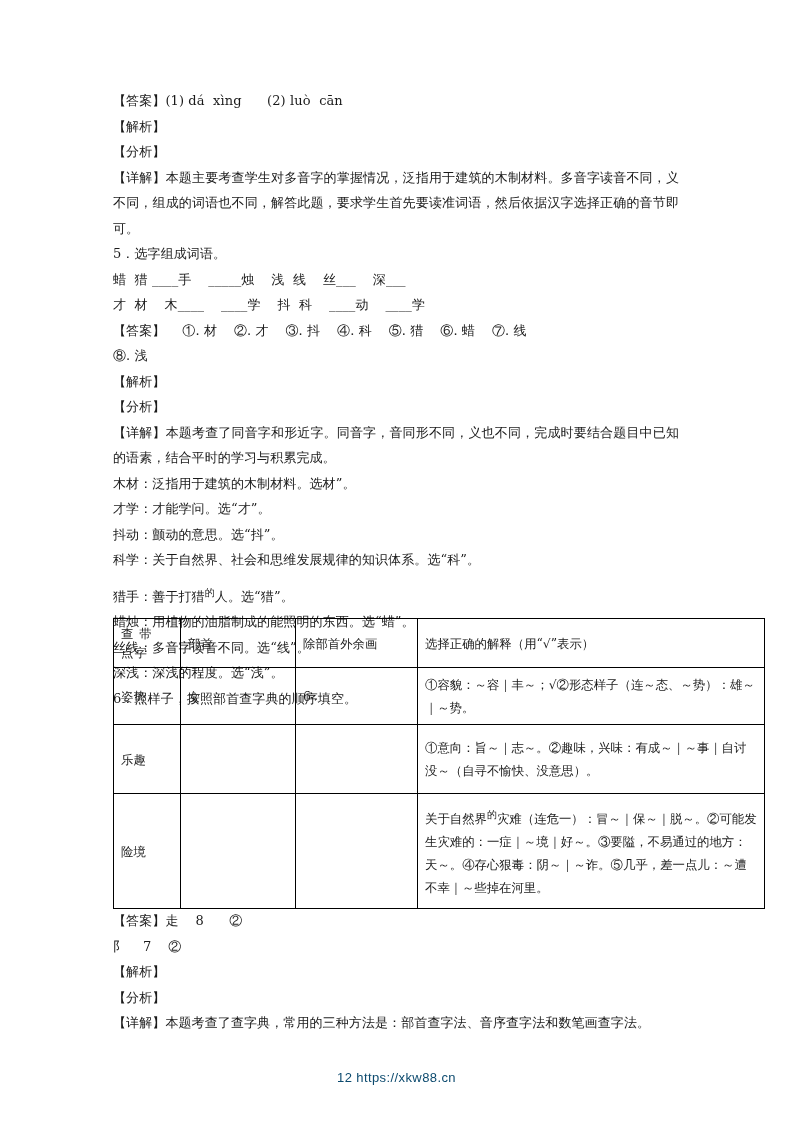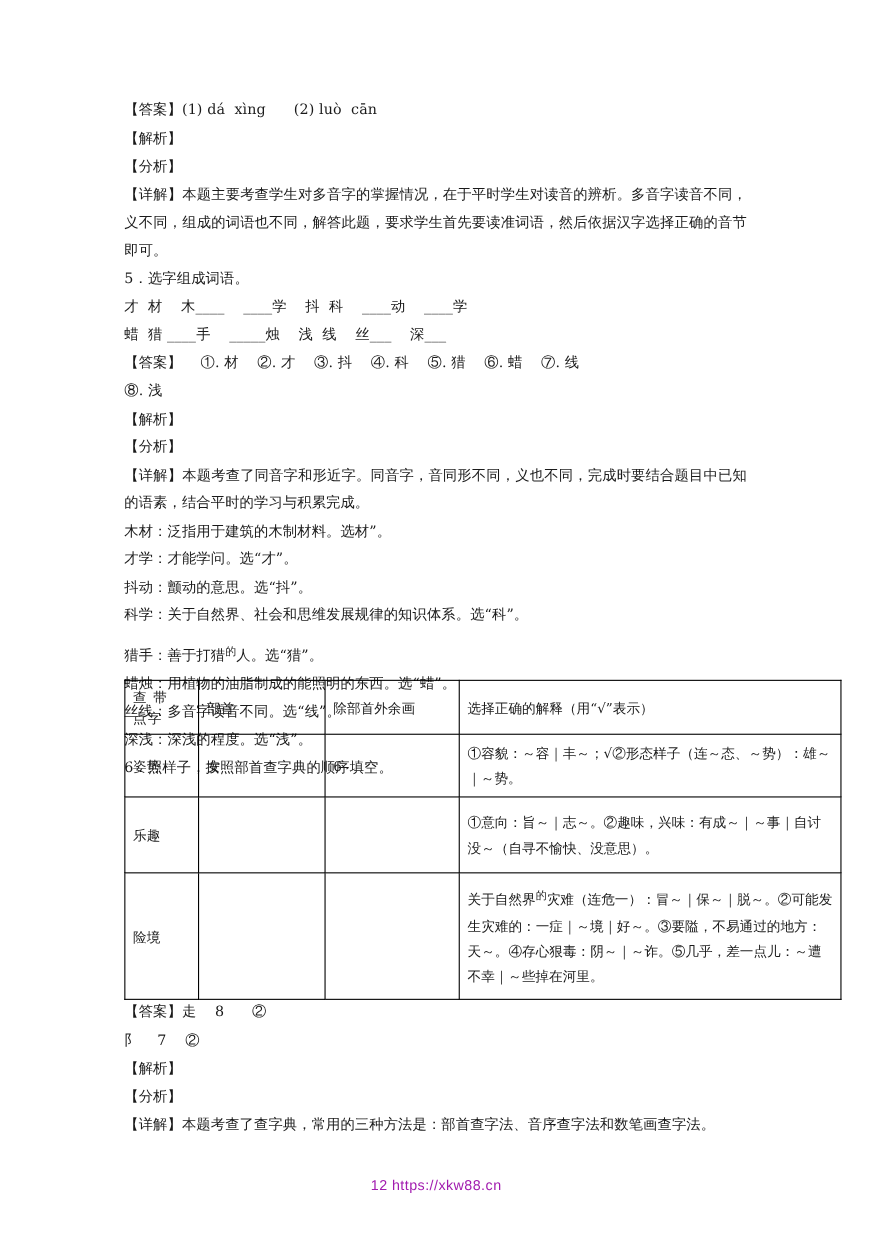--- a/index.html
+++ b/index.html
@@ -89,40 +89,40 @@
   }
 
   .footer {
     position: absolute;
     left: 0;
     top: 1070px;
     width: 793px;
     text-align: center;
     font-family: "Liberation Sans", sans-serif;
     font-size: 13px;
-    color: #a21caf;
+    color: #0c4a6e;
     letter-spacing: 0.4px;
   }
   .gap-sm { height: 7px; }
 </style>
 </head>
 <body>
 
 <div class="page">
 
   <div class="content">
 
     <div class="line">【答案】(1) dá  xìng      (2) luò  cān</div>
     <div class="line">【解析】</div>
     <div class="line">【分析】</div>
-    <div class="para">【详解】本题主要考查学生对多音字的掌握情况，在于平时学生对读音的辨析。多音字读音不同，义不同，组成的词语也不同，解答此题，要求学生首先要读准词语，然后依据汉字选择正确的音节即可。</div>
+    <div class="para">【详解】本题主要考查学生对多音字的掌握情况，泛指用于建筑的木制材料。多音字读音不同，义不同，组成的词语也不同，解答此题，要求学生首先要读准词语，然后依据汉字选择正确的音节即可。</div>
 
     <div class="line">5．选字组成词语。</div>
+    <div class="line">蜡  猎 ____手    _____烛    浅  线    丝___    深___</div>
     <div class="line">才  材    木____    ____学    抖  科    ____动    ____学</div>
-    <div class="line">蜡  猎 ____手    _____烛    浅  线    丝___    深___</div>
     <div class="line">【答案】    ①. 材    ②. 才    ③. 抖    ④. 科    ⑤. 猎    ⑥. 蜡    ⑦. 线</div>
     <div class="line">⑧. 浅</div>
     <div class="line">【解析】</div>
     <div class="line">【分析】</div>
     <div class="para">【详解】本题考查了同音字和形近字。同音字，音同形不同，义也不同，完成时要结合题目中已知的语素，结合平时的学习与积累完成。</div>
 
     <div class="line">木材：泛指用于建筑的木制材料。选材”。</div>
     <div class="line">才学：才能学问。选“才”。</div>
     <div class="line">抖动：颤动的意思。选“抖”。</div>
     <div class="line">科学：关于自然界、社会和思维发展规律的知识体系。选“科”。</div>

